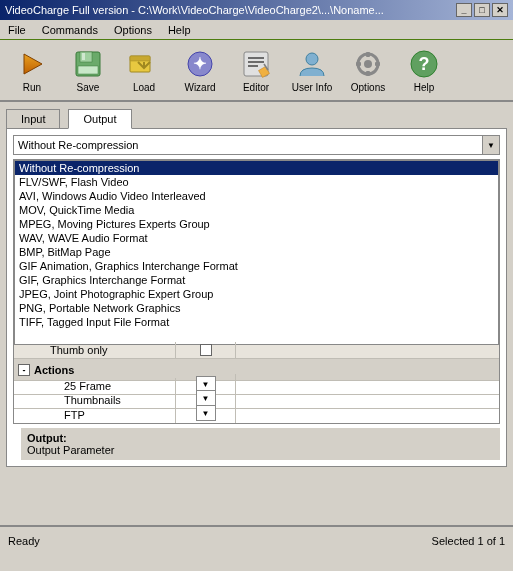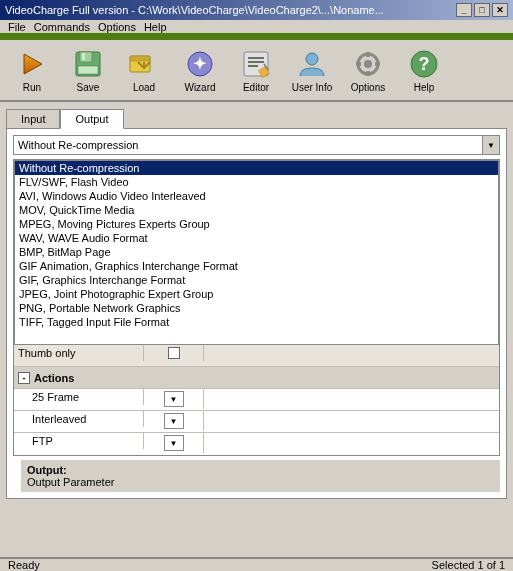--- a/index.html
+++ b/index.html
@@ -45,21 +45,22 @@
       color: #000;
       font-weight: bold;
     }
     .title-btn.close { background: #d4d0c8; }
 
     
     .menu-bar {
       background: #d4d0c8;
       padding: 2px 4px;
       display: flex;
-      border-bottom: 7px solid #4d7c0f;
+      gap: 8px;
+      border-bottom: 1px solid #4d7c0f;
       height: 20px;
       align-items: center;
     }
     .menu-item {
       font-size: 11px;
       cursor: pointer;
       padding: 1px 4px;
       color: #000;
     }
 
@@ -97,21 +98,21 @@
       font-size: 10px;
       color: #000;
     }
 
     
     svg { overflow: visible; }
 
     
     .tab-bar {
       display: flex;
-      gap: 0;
+      gap: 8px;
       margin-bottom: 0;
     }
     .tab {
       padding: 3px 14px;
       background: #d4d0c8;
       border: 1px solid #888;
       border-bottom: none;
       cursor: pointer;
       font-size: 11px;
       position: relative;
@@ -182,23 +183,24 @@
       font-size: 11px;
       cursor: pointer;
       color: #000;
     }
     .format-item.selected {
       background: #0a246a;
       color: #fff;
     }
     .grid-row {
       display: flex;
-      align-items: flex-start;
+      align-items: flex-end;
       border-bottom: 1px solid #c0bdb5;
-      height: 22px;
+      height: 14px;
+      padding-left: 32px;
     }
     .grid-row:last-child { border-bottom: none; }
     .grid-cell {
       padding: 2px 4px;
       font-size: 11px;
       border-right: 1px solid #c0bdb5;
     }
     .grid-cell:last-child { border-right: none; }
     .col-label { width: 130px; }
     .col-check { width: 60px; display: flex; align-items: center; justify-content: center; }
@@ -271,23 +273,23 @@
     }
 
     
     .status-bar {
       background: #d4d0c8;
       border-top: 2px solid #888;
       padding: 2px 8px;
       display: flex;
       justify-content: space-between;
       align-items: center;
-      height: 14px;
+      height: 30px;
       position: absolute;
-      bottom: 0;
+      bottom: 16px;
       left: 0;
       right: 0;
     }
     .status-text { font-size: 11px; }
 
     .main-body {
       display: flex;
       flex-direction: column;
       height: calc(571px - 20px - 20px - 62px);
     }
@@ -474,21 +476,21 @@
         </div>
 
         <div class="grid-row">
           <div class="grid-cell col-label" style="padding-left:18px;">25 Frame</div>
           <div class="grid-cell col-check">
             <div class="small-dropdown">▼</div>
           </div>
           <div class="grid-cell col-extra"></div>
         </div>
         <div class="grid-row">
-          <div class="grid-cell col-label" style="padding-left:18px;">Interleaved</div>
+          <div class="grid-cell col-label" style="padding-left:18px;">Thumbnails</div>
           <div class="grid-cell col-check">
             <div class="small-dropdown">▼</div>
           </div>
           <div class="grid-cell col-extra"></div>
         </div>
         <div class="grid-row">
           <div class="grid-cell col-label" style="padding-left:18px;">FTP</div>
           <div class="grid-cell col-check">
             <div class="small-dropdown">▼</div>
           </div>

